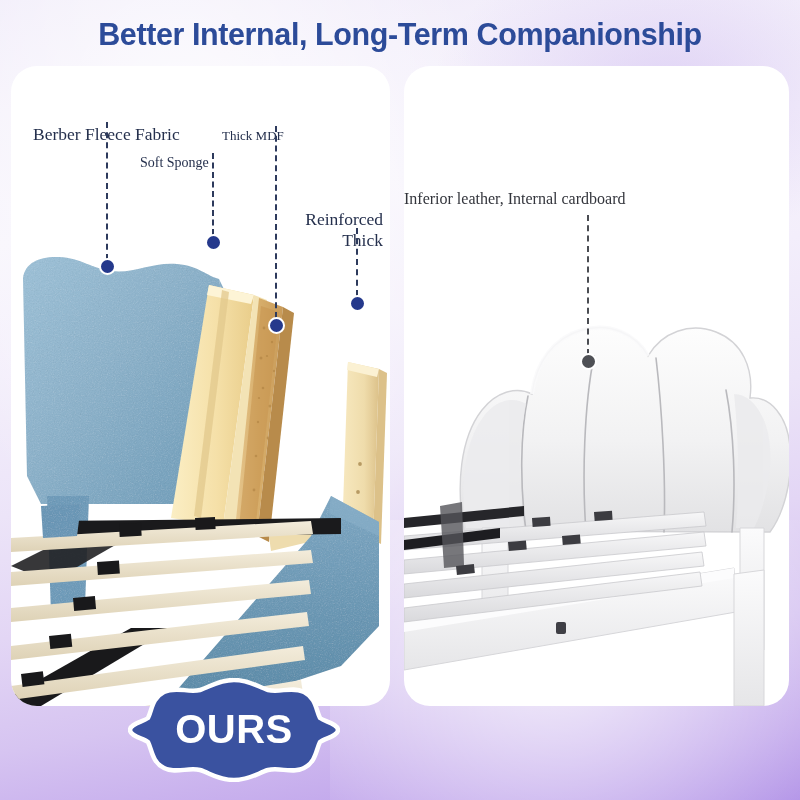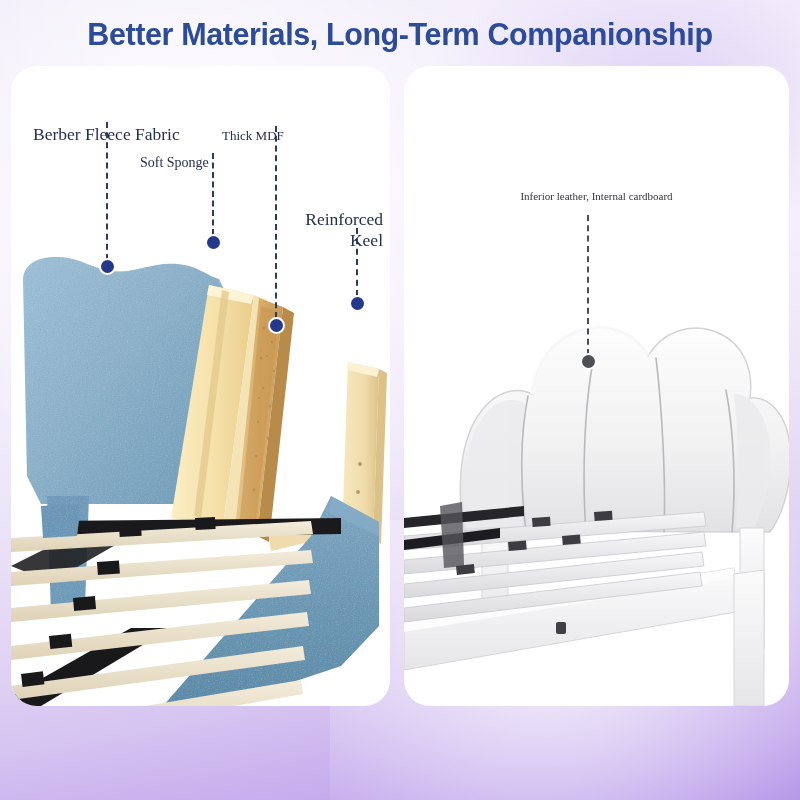--- a/index.html
+++ b/index.html
@@ -88,22 +88,22 @@
     white-space: nowrap;
     margin-top: 24px;
   }
   .lbl-berber  { left: 33px;  top: 100px;  font-size: 17.5px; }
   .lbl-sponge  { left: 140px; top: 131px;  font-size: 14px; }
   .lbl-mdf     { left: 222px; top: 104px;  font-size: 13px; }
   .lbl-keel    { left: 305px; top: 185px;  font-size: 17.5px; text-align: right; white-space: normal; width: 78px;}
 
   .lbl-others {
     left: 404px; top: 166px; width: 385px;
-    text-align: center;
-    font-size: 11px;
+    text-align: left;
+    font-size: 16px;
     white-space: normal;
     color: #33353c;
   }
 
   
   .leader {
     position: absolute;
     width: 0;
     border-left: 2px dashed #2d3a5c;
   }
@@ -152,21 +152,21 @@
 </style>
 </head>
 <body>
 
 <div id="stage">
 
   <div id="bg-wash-a"></div>
   <div id="bg-wash-c"></div>
   <div id="bg-wash-b"></div>
 
-  <div id="title">Better Materials, Long-Term Companionship</div>
+  <div id="title">Better Internal, Long-Term Companionship</div>
 
   <div class="panel" id="panel-ours">
     <svg id="ours-art" viewBox="0 0 379 640">
       <defs>
         <linearGradient id="fabricGrad" x1="0" y1="0" x2="1" y2="1">
           <stop offset="0%" stop-color="#9dc0d6"></stop>
           <stop offset="45%" stop-color="#8cb1c9"></stop>
           <stop offset="100%" stop-color="#6f9cb8"></stop>
         </linearGradient>
         <linearGradient id="fabricSide" x1="0" y1="0" x2="0" y2="1">
@@ -370,36 +370,58 @@
         <rect x="52" y="500" width="18" height="9" transform="rotate(-6 52 500)"></rect>
       </g>
 
       <rect x="152" y="556" width="10" height="12" rx="2" fill="#3f3f45"></rect>
     </svg>
   </div>
 
   <div class="callout-label lbl-berber">Berber Fleece Fabric</div>
   <div class="callout-label lbl-sponge">Soft Sponge</div>
   <div class="callout-label lbl-mdf">Thick MDF</div>
-  <div class="callout-label lbl-keel">Reinforced Keel</div>
+  <div class="callout-label lbl-keel">Reinforced Thick</div>
 
   <div class="leader" style="left:106px; top:122px; height:138px;"></div>
   <div class="dot" style="left:99px; top:258px;"></div>
 
   <div class="leader" style="left:212px; top:153px; height:82px;"></div>
   <div class="dot" style="left:205px; top:234px;"></div>
 
   <div class="leader" style="left:275px; top:126px; height:192px;"></div>
   <div class="dot" style="left:268px; top:317px;"></div>
 
   <div class="leader" style="left:356px; top:228px; height:68px;"></div>
   <div class="dot" style="left:349px; top:295px;"></div>
 
   <div class="callout-label lbl-others">
     <span>Inferior leather, Internal cardboard</span><br>
   </div>
 
   <div class="leader gray" style="left:587px; top:215px; height:140px;"></div>
   <div class="dot gray" style="left:580px; top:353px;"></div>
 
+  <div class="badge" id="badge-ours">
+    <svg viewBox="0 0 212 104" width="212" height="104">
+      <path d="M106 2
+               C122 2, 130 9, 140 12
+               C152 15, 164 8, 176 14
+               C188 20, 188 32, 192 40
+               C198 44, 210 46, 210 52
+               C210 58, 198 60, 192 64
+               C188 72, 188 84, 176 90
+               C164 96, 152 89, 140 92
+               C130 95, 122 102, 106 102
+               C90 102, 82 95, 72 92
+               C60 89, 48 96, 36 90
+               C24 84, 24 72, 20 64
+               C14 60, 2 58, 2 52
+               C2 46, 14 44, 20 40
+               C24 32, 24 20, 36 14
+               C48 8, 60 15, 72 12
+               C82 9, 90 2, 106 2 Z" fill="#3a52a0" stroke="#ffffff" stroke-width="4.5"></path>
+    </svg>
+    <div class="badge-text">OURS</div>
+  </div>
 
 
 </div>
 
 </body></html>

